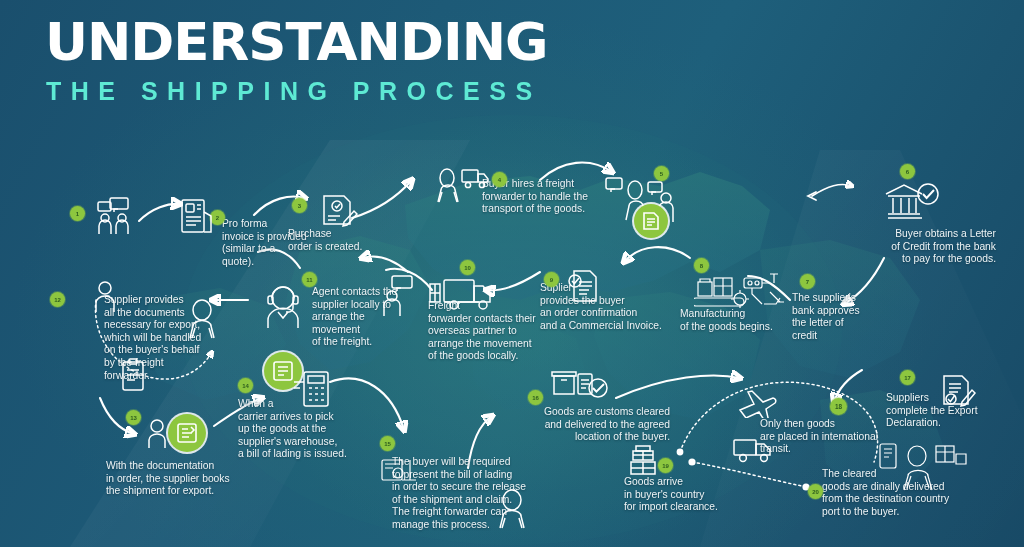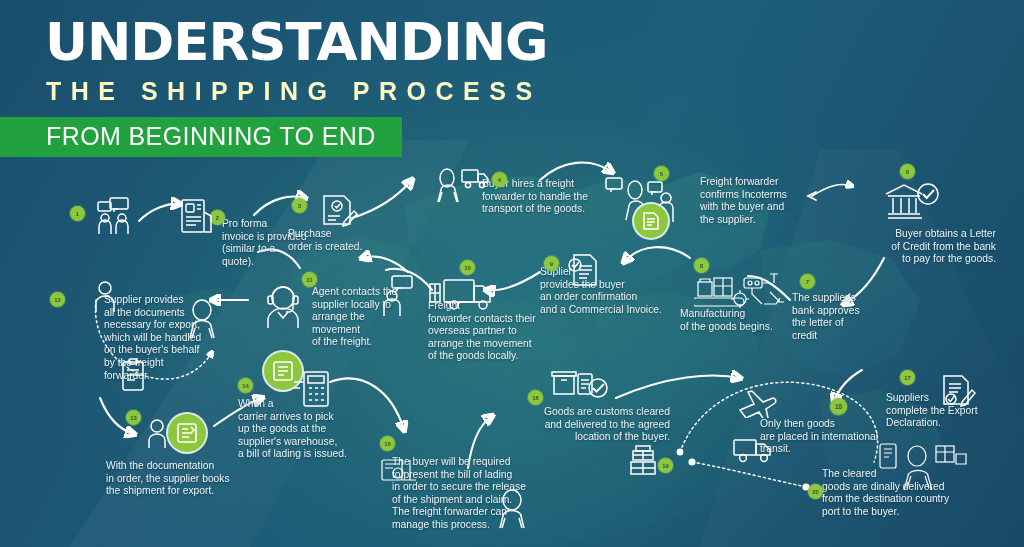--- a/index.html
+++ b/index.html
@@ -27,21 +27,21 @@
 
   
   .header { position:absolute; left:0; top:0; z-index:5; }
   .h1 {
     font-size:52px; font-weight:bold; letter-spacing:-1px;
     line-height:1; color:#ffffff; padding-left:44px; padding-top:16px;
     font-family:"DejaVu Sans", sans-serif; transform:scaleX(1.02); transform-origin:left;
   }
   .h2 {
     font-size:25px; font-weight:bold; letter-spacing:9.5px;
-    color:#fef9c3; padding-left:46px; padding-top:9px;
+    color:#5eead4; padding-left:46px; padding-top:9px;
     font-family:"Liberation Sans", sans-serif;
   }
   .h3wrap {
     margin-top:11px; background:#22a13f; display:inline-block;
     padding:5px 26px 6px 46px;
   }
   .h3 { font-size:25px; letter-spacing:.4px; color:#ffffff; font-weight:normal; }
 
   
   .step { position:absolute; z-index:6; }
@@ -164,23 +164,20 @@
   <path class="dash" d="M692,462 C736,470 772,480 802,486"></path>
   <circle cx="692" cy="462" r="3.6"></circle>
   <circle cx="806" cy="487" r="3.6"></circle>
 
   <path d="M300,268 C288,250 272,246 258,252"></path>
 </svg>
 
 <div class="header">
   <div class="h1">UNDERSTANDING</div>
   <div class="h2">THE SHIPPING PROCESS</div>
-  <div class="h3wrap">
-    <div class="h3">FROM BEGINNING TO END</div>
-  </div>
 </div>
 
 <div class="step" style="left:70px; top:196px; width:140px;">
   <div class="badge" style="left:0px; top:10px;">1</div>
   <svg class="ico" style="left:18px; top:0px;" width="56" height="40" viewBox="0 0 56 40">
     <rect x="22" y="2" width="18" height="11" rx="1.5"></rect>
       <path d="M26,16 L26,13 L30,13"></path>
     <rect x="10" y="6" width="13" height="9" rx="1.5"></rect>
     <circle cx="17" cy="22" r="4"></circle>
       <path d="M11,38 v-8 a6,6 0 0 1 12,0 v8"></path>
@@ -242,24 +239,20 @@
       <path d="M48,19 v-3 h4"></path>
     <circle cx="62" cy="22" r="5"></circle>
       <path d="M55,46 v-14 a7,6 0 0 1 14,0 v14"></path>
   </svg>
   <div class="circ-ico" style="left:30px; top:42px; width:34px; height:34px;">
     <svg width="20" height="20" viewBox="0 0 20 20">
         <path d="M3,2 h10 l4,4 v12 h-14 z"></path>
         <path d="M6,8 h8 M6,11 h8 M6,14 h5"></path>
       </svg>
   </div>
-  <div class="txt" style="margin-left:96px; margin-top:14px;">Freight forwarder
-confirms Incoterms
-with the buyer and
-the supplier.</div>
 </div>
 
 <div class="step" style="left:824px; top:164px; width:172px;">
   <div class="badge" style="left:76px; top:0px;">6</div>
   <svg class="ico" style="left:58px; top:18px;" width="60" height="42" viewBox="0 0 60 42">
     <path d="M4,12 L22,3 L40,12"></path>
     <path d="M6,14 h32 M6,32 h32 M6,36 h34"></path>
     <path d="M11,16 v15 M19,16 v15 M27,16 v15 M34,16 v15"></path>
     <circle cx="46" cy="12" r="10"></circle>
       <path d="M41,12 l3.6,4 L52,8" stroke-width="2"></path>
@@ -290,21 +283,21 @@
     <rect x="50" y="12" width="18" height="10" rx="2"></rect>
       <circle cx="56" cy="17" r="2"></circle>
       <circle cx="63" cy="17" r="2"></circle>
     <path d="M68,17 h8 M76,8 h8 M80,8 v9 M76,26 l10,10 M84,36 h6"></path>
     <path d="M58,22 v6 l10,10 M70,38 h12 l4,-6"></path>
   </svg>
   <div class="txt" style="margin-top:50px;">Manufacturing
 of the goods begins.</div>
 </div>
 
-<div class="step" style="left:540px; top:252px; width:150px;">
+<div class="step" style="left:540px; top:268px; width:150px;">
   <div class="badge" style="left:4px; top:4px;">9</div>
   <svg class="ico" style="left:26px; top:0px;" width="36" height="38" viewBox="0 0 36 38">
     <path d="M8,3 h16 l6,6 v24 h-22 z"></path>
     <path d="M13,14 h13 M13,18 h13 M13,22 h10 M13,26 h8"></path>
     <circle cx="9" cy="13" r="6"></circle>
       <path d="M6,13 l2.4,2.6 L13,10"></path>
   </svg>
   <div class="txt" style="margin-top:14px;">Suplier
 provides the buyer
 an order confirmation
@@ -483,20 +476,23 @@
 
 <div class="step" style="left:624px; top:442px; width:130px;">
   <div class="badge" style="left:34px; top:16px;">19</div>
   <svg class="ico" style="left:4px; top:0px;" width="34" height="36" viewBox="0 0 34 36">
     <path d="M8,4 h14 v5 h-14 z"></path>
     <rect x="5" y="9" width="20" height="9"></rect>
       <path d="M5,13 h20 M15,9 v9"></path>
     <rect x="3" y="20" width="24" height="12"></rect>
       <path d="M3,26 h24 M15,20 v12"></path>
   </svg>
+  <div class="txt" style="margin-top:34px;">Goods arrive
+in buyer's country
+for import clearance.</div>
 </div>
 
 <div class="step" style="left:808px; top:456px; width:178px;">
   <div class="badge" style="left:0px; top:28px;">20</div>
   <svg class="ico thin" style="left:70px; top:-14px;" width="96" height="52" viewBox="0 0 96 52">
     <rect x="2" y="2" width="16" height="24" rx="2"></rect>
       <path d="M6,7 h8 M6,11 h8 M6,15 h5"></path>
     <path d="M30,14 a9,10 0 1 1 18,0 a9,10 0 0 1 -18,0"></path>
     <path d="M26,48 l4,-14 a9,5 0 0 1 20,0 l4,14"></path>
     <path d="M33,34 l-4,12 M47,34 l4,12"></path>

